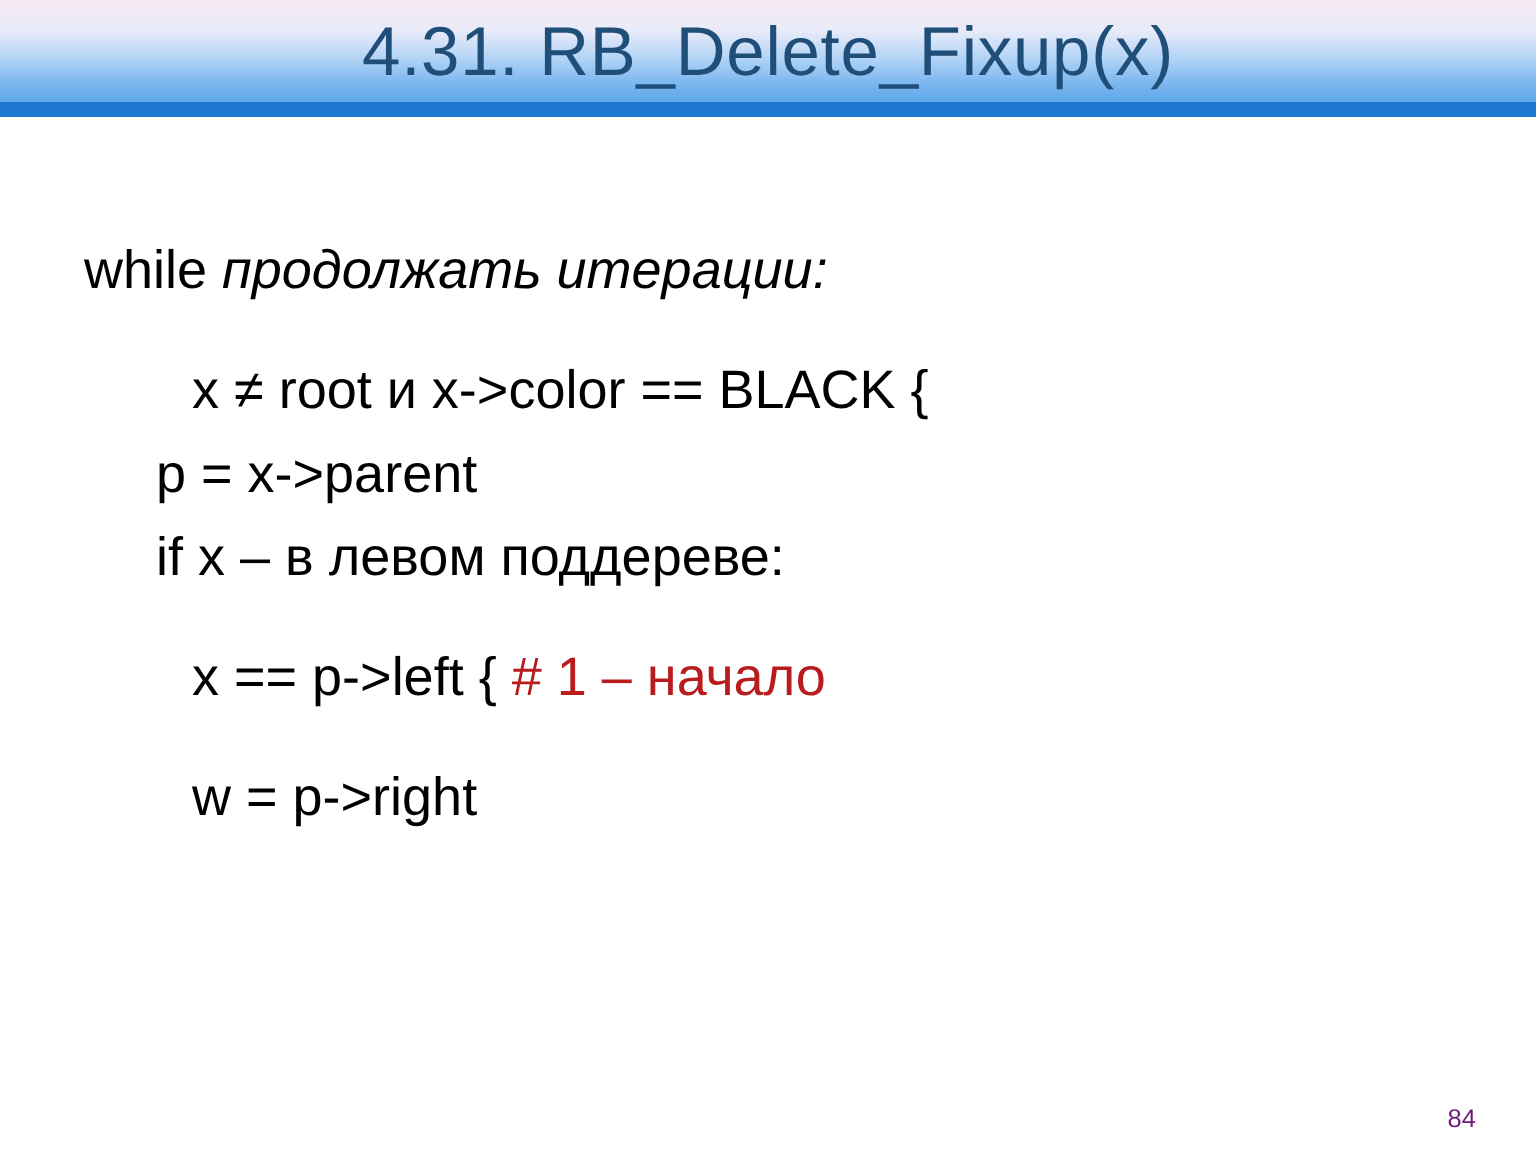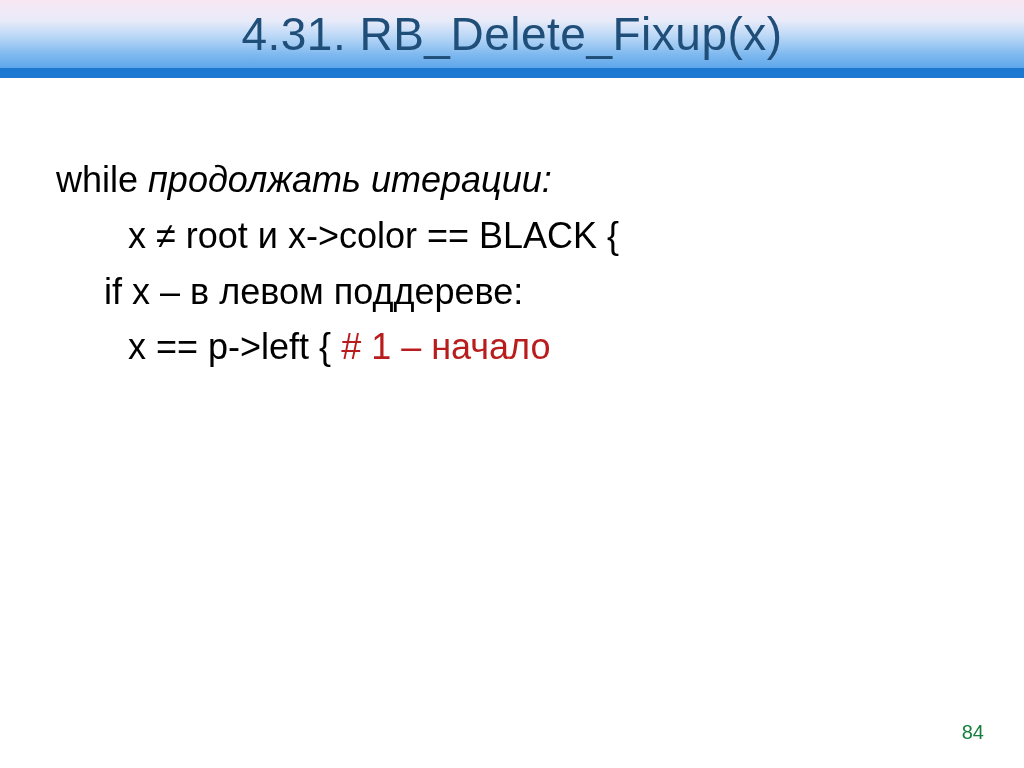--- a/index.html
+++ b/index.html
@@ -45,50 +45,52 @@
     left: 56px;
     top: 152px;
     width: 900px;
     color: #000000;
     font-size: 36px;
     line-height: 1.55;
   }
   .row { white-space: pre; }
   .italic { font-style: italic; }
   .indent1 { padding-left: 48px; }
-  .indent2 { padding-left: 72px; }
+  .indent2 { padding-left: 72px; margin-top: 24px; }
   .comment { color: #b91c1c; }
   .pagenum {
     position: absolute;
     right: 40px;
-    bottom: 24px;
-    font-size: 20px;
-    color: #15803d;
+    bottom: 12px;
+    font-size: 17px;
+    color: #701a75;
   }
 </style>
 </head>
 <body>
 
 <div class="slide">
 
   <div class="title-band">
     <div class="title-text">4.31. RB_Delete_Fixup(x)</div>
   </div>
   <div class="divider"></div>
 
   <div class="content">
 
     <div class="row"><span>while</span><span class="italic"> продолжать итерации</span><span class="italic">:</span></div>
 
     <div class="row indent2"><span>x ≠ root и x-&gt;color == BLACK {</span></div>
 
 
+    <div class="row indent1"><span>p = x-&gt;parent</span></div>
 
     <div class="row indent1"><span>if x – в левом поддереве:</span></div>
 
     <div class="row indent2"><span>x == p-&gt;left { </span><span class="comment"># 1 – начало</span></div>
 
+    <div class="row indent2"><span>w = p-&gt;right</span></div>
 
 
   </div>
 
   <div class="pagenum">84</div>
 </div>
 
 </body></html>

